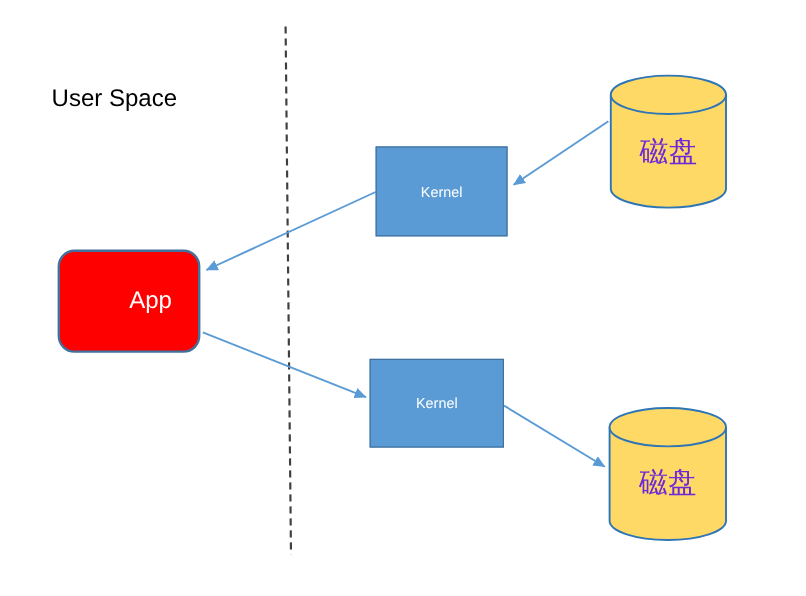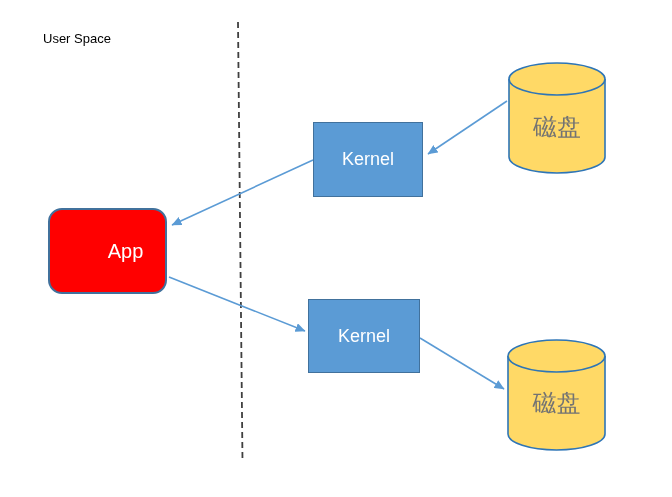--- a/index.html
+++ b/index.html
@@ -18,23 +18,24 @@
   .canvas svg {
     position: absolute;
     left: 0;
     top: 0;
     width: 672px;
     height: 497px;
   }
   .region-label {
     position: absolute;
     color: #000000;
-    font-size: 13px;
+    font-size: 20px;
     white-space: nowrap;
     line-height: 1;
+    margin-top: 40px;
   }
   .region-label.user  { left: 43px;  top: 32px; }
   .region-label.kernelspace { left: 330px; top: 32px; }
   .node {
     position: absolute;
     display: flex;
     align-items: center;
     justify-content: center;
     color: #ffffff;
     box-sizing: border-box;
@@ -44,30 +45,30 @@
     width: 119px; height: 86px;
     background: #FF0000;
     border: 2px solid #41719C;
     border-radius: 14px;
     font-size: 20px;
     padding-left: 36px;
   }
   .node-kernel {
     background: #5B9BD5;
     border: 1.5px solid #41719C;
-    font-size: 18px;
+    font-size: 12px;
   }
   .node-kernel.top    { left: 313px; top: 122px; width: 110px; height: 75px; }
   .node-kernel.bottom { left: 308px; top: 299px; width: 112px; height: 74px; }
   .disk-label {
     position: absolute;
     display: flex;
     align-items: center;
     justify-content: center;
-    color: #737373;
+    color: #6d28d9;
     font-size: 24px;
     line-height: 1;
     pointer-events: none;
   }
   .disk-label.top    { left: 509px; top: 96px;  width: 96px; height: 62px; }
   .disk-label.bottom { left: 508px; top: 372px; width: 97px; height: 62px; }
 </style>
 </head>
 <body>
 

